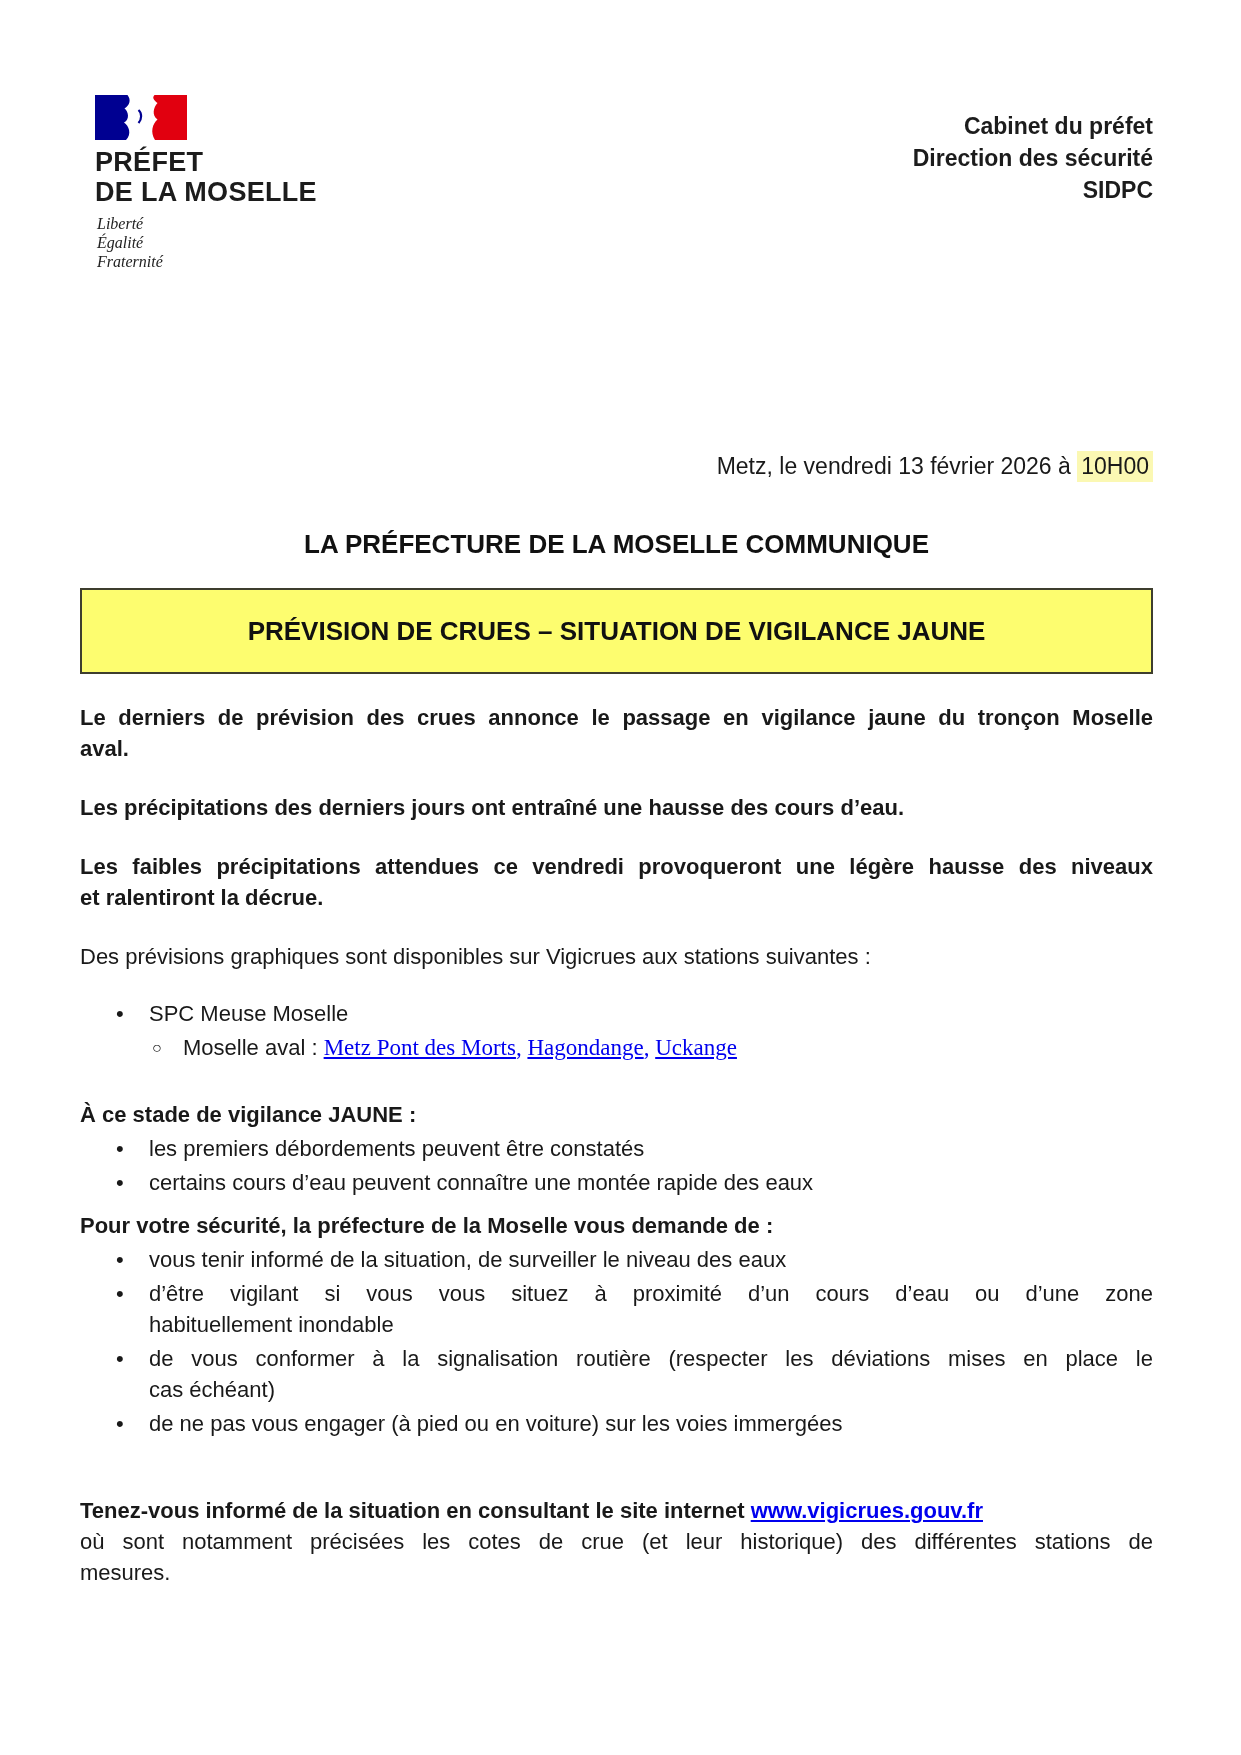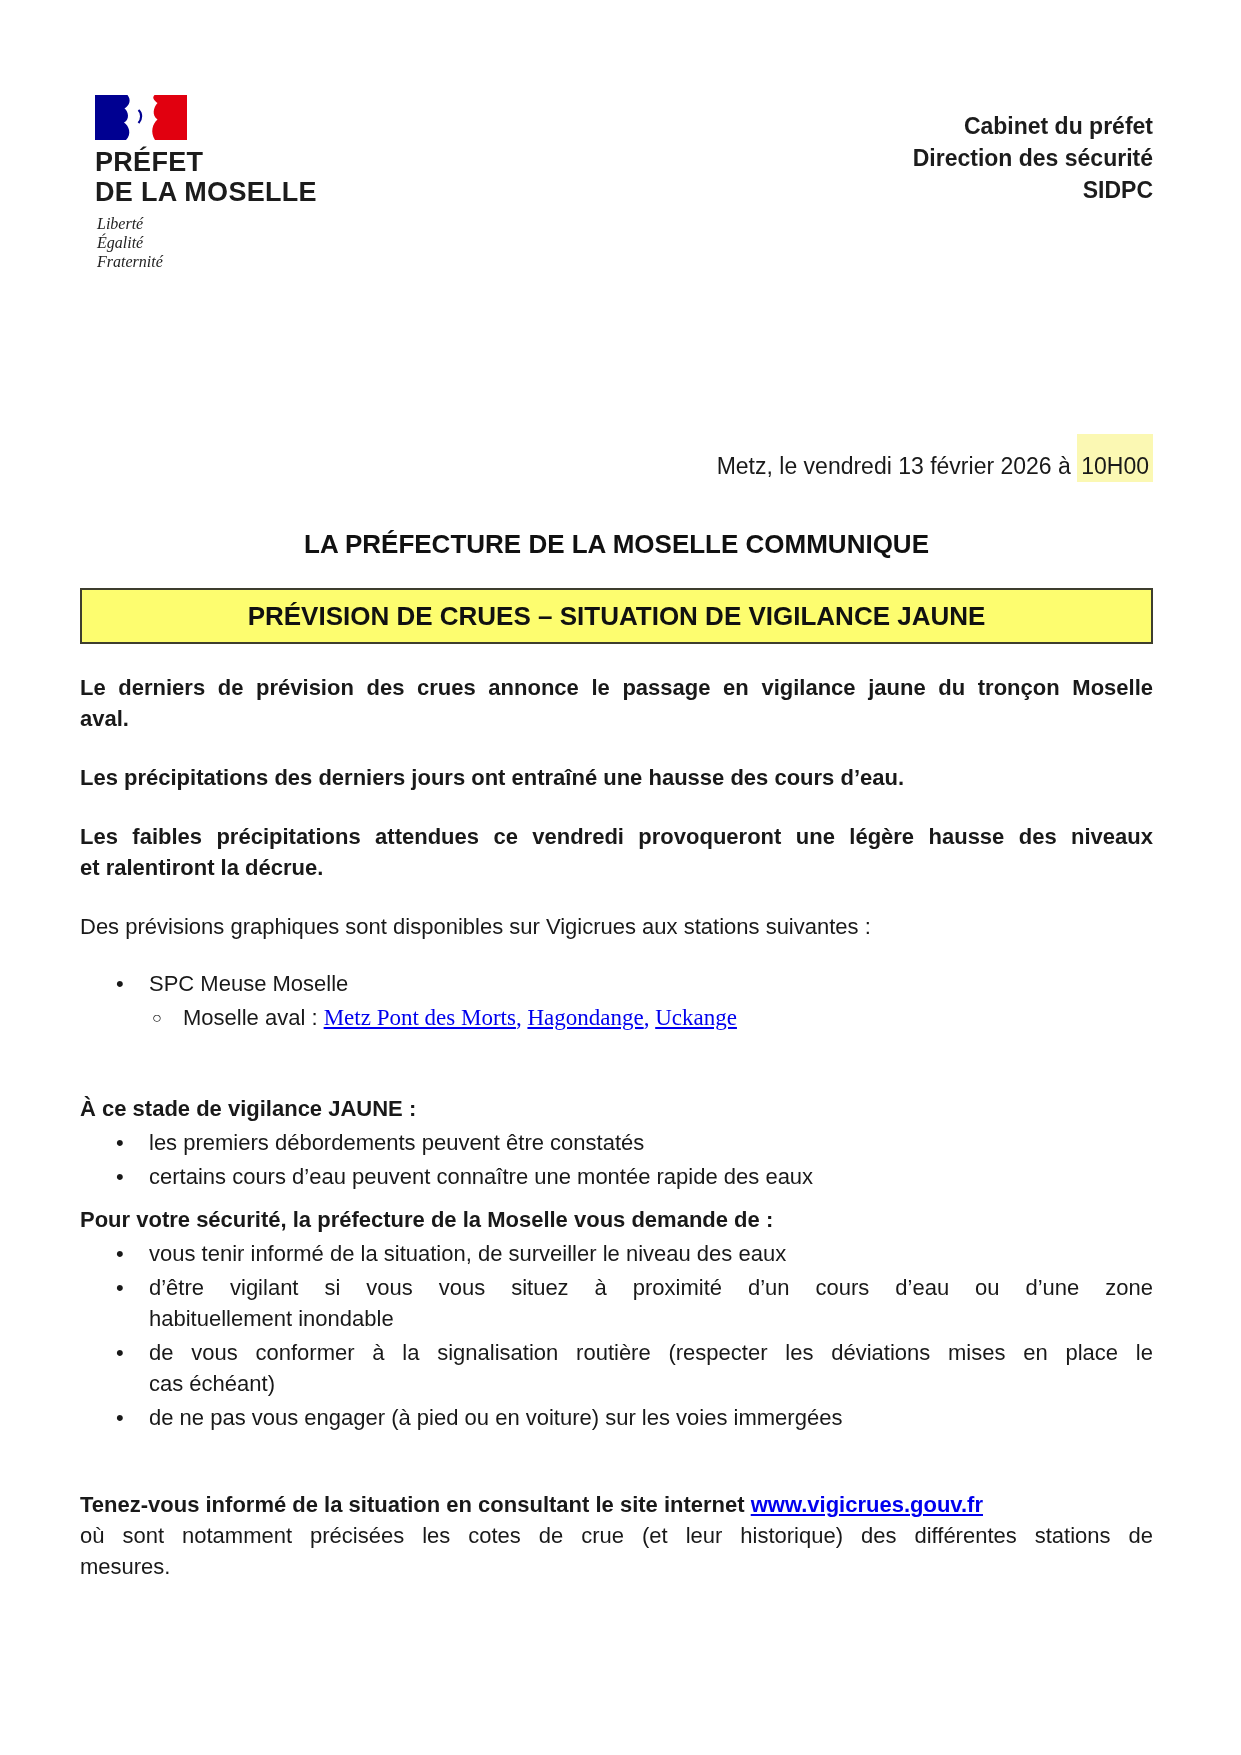--- a/index.html
+++ b/index.html
@@ -17,45 +17,45 @@
   }
   
   .top-row { display:flex; justify-content:space-between; align-items:flex-start; }
   .logo-block { padding-left:15px; }
   .flag { display:block; }
   .logo-name { font-weight:bold; font-size:27px; line-height:30px; letter-spacing:.3px; color:#1c1c1c; margin-top:7px; }
   .motto { font-family:"Liberation Serif", serif; font-style:italic; font-size:16px; line-height:19px; margin-top:7px; padding-left:2px; color:#222; }
   .header-right { text-align:right; font-weight:bold; font-size:23px; line-height:32px; padding-top:2px; color:#1c1c1c;margin-top:13px; }
   
   .dateline { text-align:right; margin-top:180px; font-size:23px; }
-  .hl { background:#FBF8B3; padding:19px 4px 3px 4px; }
+  .hl { background:#FBF8B3; padding:2px 4px 3px 4px; }
   
   .title { text-align:center; font-weight:bold; font-size:26px; line-height:32px; margin-top:46px; color:#111; }
   .banner {
     margin-top:28px;
     border:2px solid #3E3E2E;
     background:#FDFD6F;
     text-align:center;
     font-weight:bold;
     font-size:26px;
     line-height:30px;
-    padding:11px 10px;
+    padding:26px 10px;
     color:#111;
   }
   
   p { margin-top:28px; }
   .b { font-weight:bold; }
   .j { text-align:justify; }
   .fj { display:block; text-align:justify; text-align-last:justify; }
   .bullet-row { display:flex; margin-top:3px; }
   .bullet-row.first { margin-top:26px; }
   .marker { flex:0 0 33px; margin-left:36px; }
   .l2 .marker { margin-left:72px; flex:0 0 31px; font-size:16px; }
   .bullet-text { flex:1; }
-  .section { margin-top:60px; }
+  .section { margin-top:36px; }
   .section-tight { margin-top:12px; }
   .heading { font-weight:bold; }
   .slink { font-family:"Liberation Serif", serif; font-size:23px; color:#0000EE; text-decoration:underline; }
   .ssep  { font-family:"Liberation Serif", serif; font-size:23px; color:#0000EE; }
   .footer-p { margin-top:56px; }
   .blink { color:#0000EE; font-weight:bold; text-decoration:underline; }
 </style>
 </head>
 <body>
 

